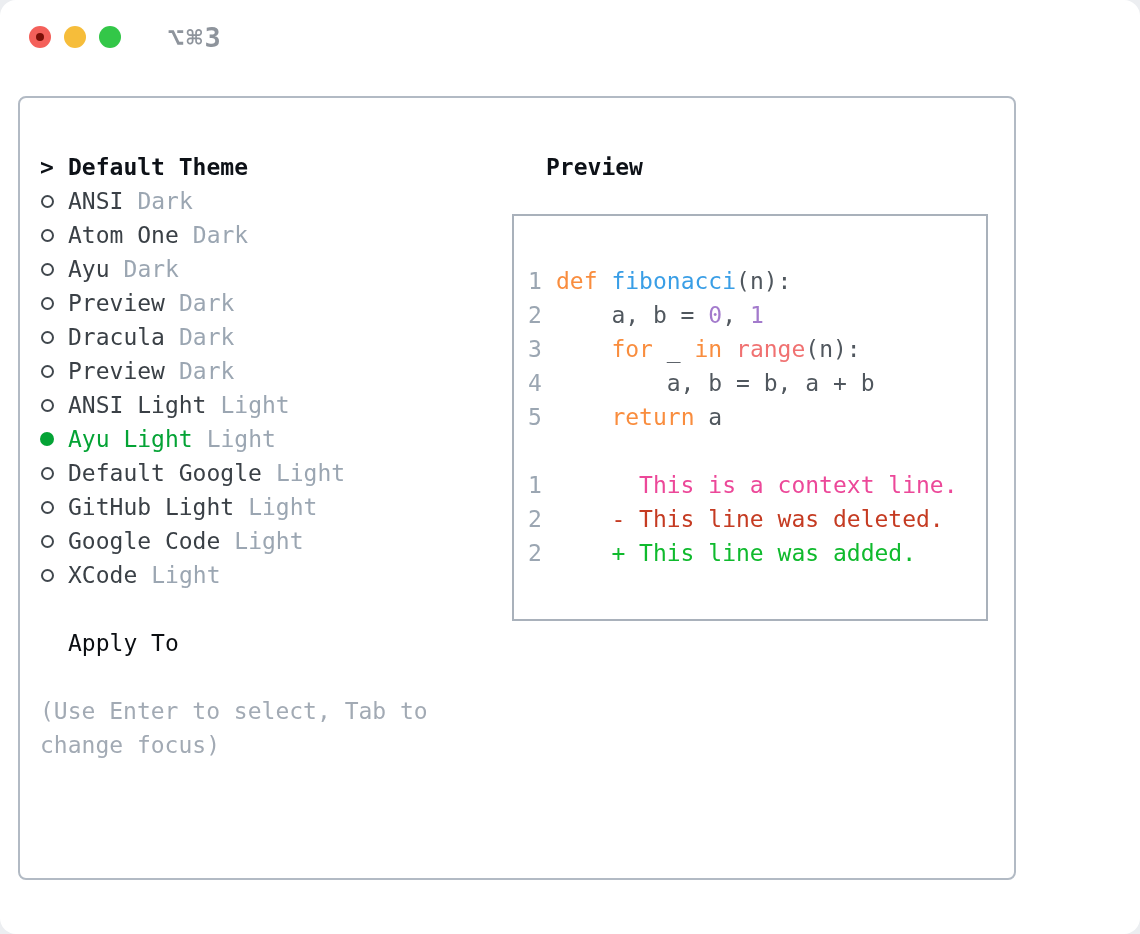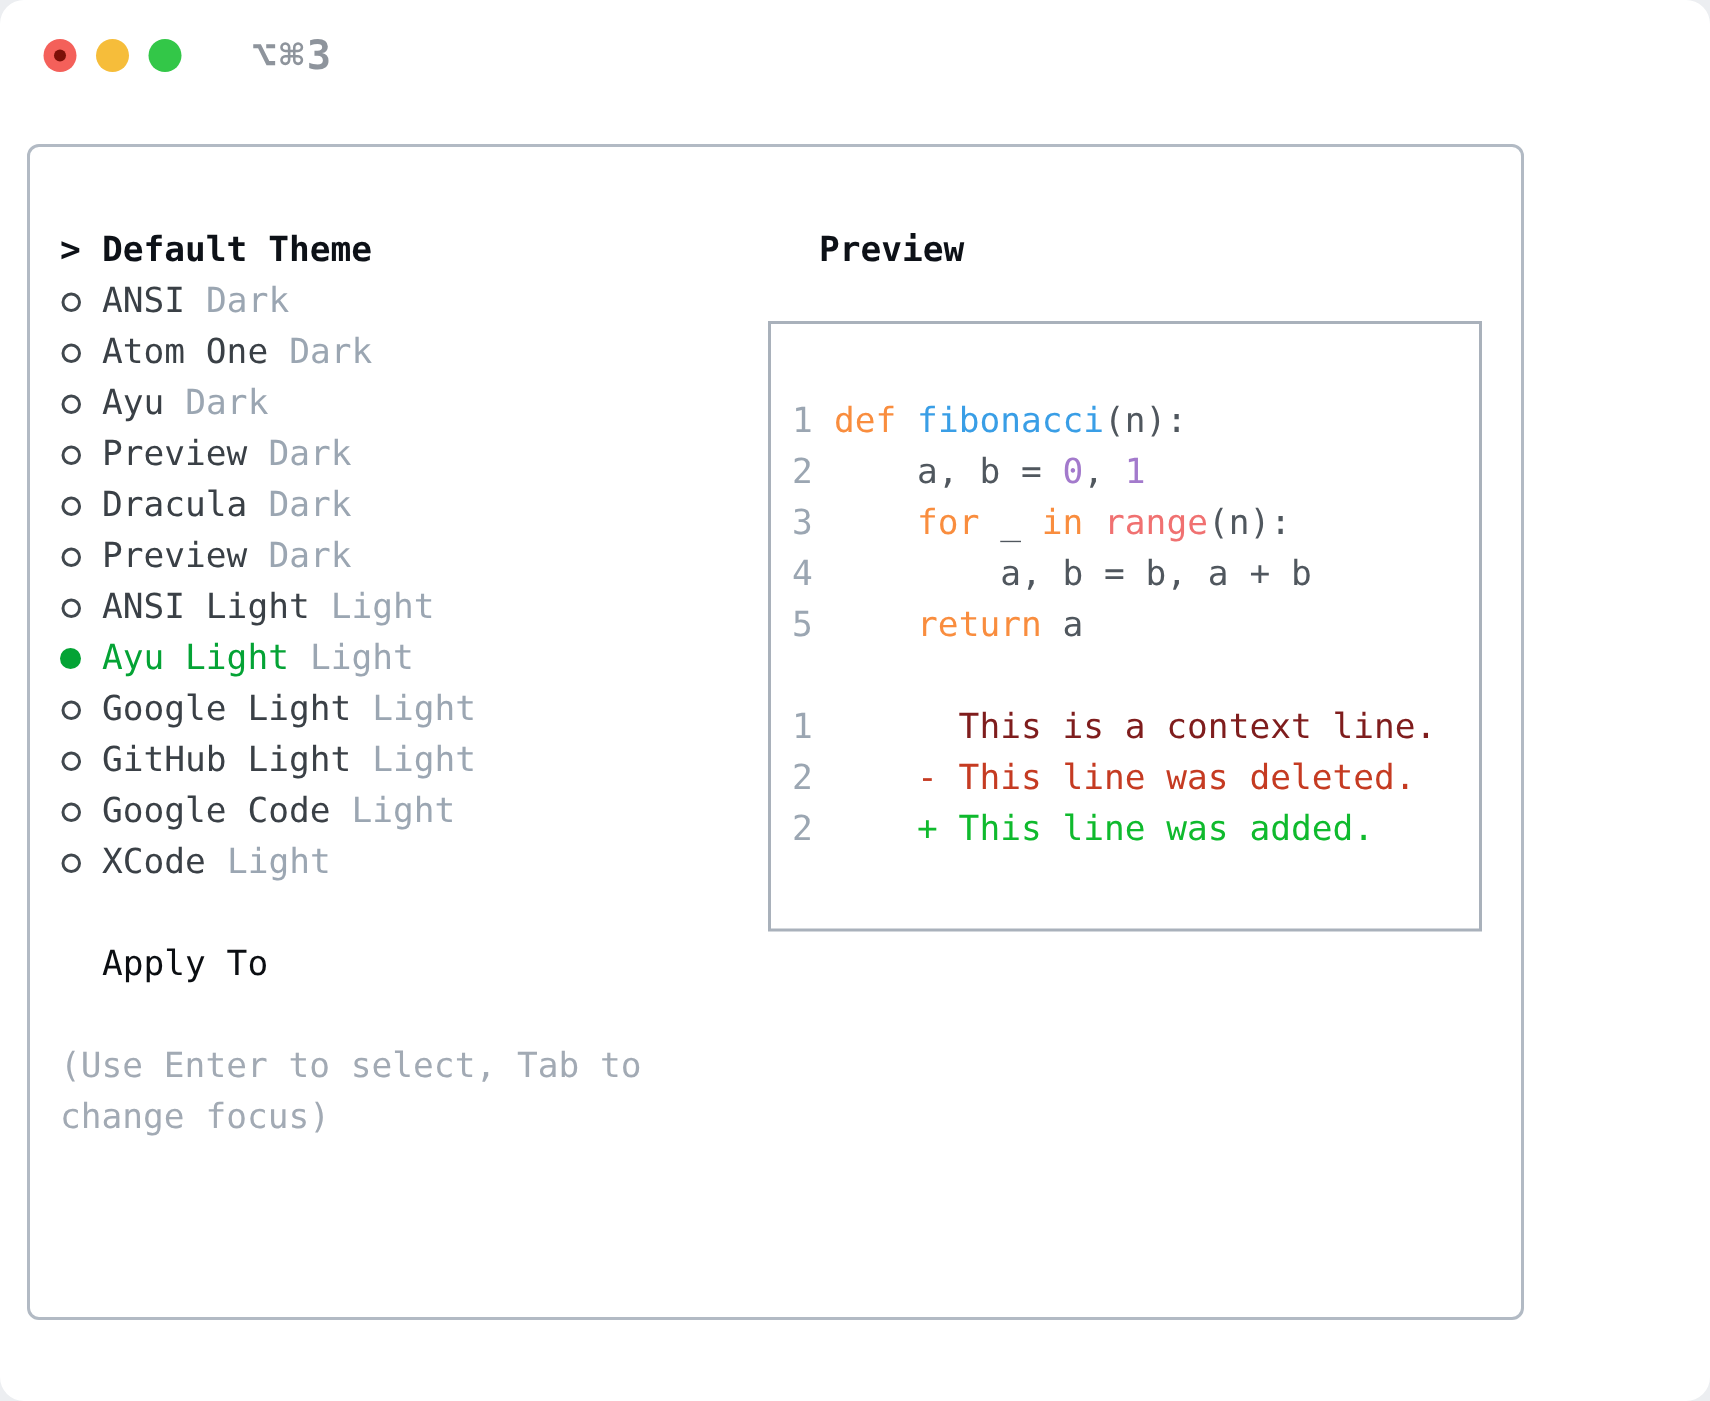--- a/index.html
+++ b/index.html
@@ -52,21 +52,21 @@
     border:2px solid #a9b1bb; background:#ffffff; overflow:hidden;
   }
   .code { padding:48px 8px 0 14px; font-size:23px; line-height:34px; white-space:pre; }
   .cline { height:34px; }
   .ln { display:inline-block; width:28px; color:#9ba6b2; }
   .tok-kw   { color:#f98d3e; }
   .tok-fn   { color:#399ee6; }
   .tok-num  { color:#a37acc; }
   .tok-call { color:#f07171; }
   .tok-fg   { color:#50575e; }
-  .tok-ctx  { color:#7f1d1d; }
+  .tok-ctx  { color:#ec4899; }
   .tok-del  { color:#c53b22; }
   .tok-add  { color:#0fba2d; }
 </style>
 </head>
 <body>
 
 <div class="window">
   <div class="titlebar">
     <div class="light close"></div>
     <div class="light min"></div>
@@ -138,21 +138,21 @@
     <span class="marker">
               <span class="ring dot"></span>
             </span>
     <span class="item-name sel">Ayu Light</span>
     <span class="item-variant">Light</span>
   </div>
           <div class="row">
     <span class="marker">
               <span class="ring"></span>
             </span>
-    <span class="item-name">Google Light</span>
+    <span class="item-name">Default Google</span>
     <span class="item-variant">Light</span>
   </div>
           <div class="row">
     <span class="marker">
               <span class="ring"></span>
             </span>
     <span class="item-name">GitHub Light</span>
     <span class="item-variant">Light</span>
   </div>
           <div class="row">

